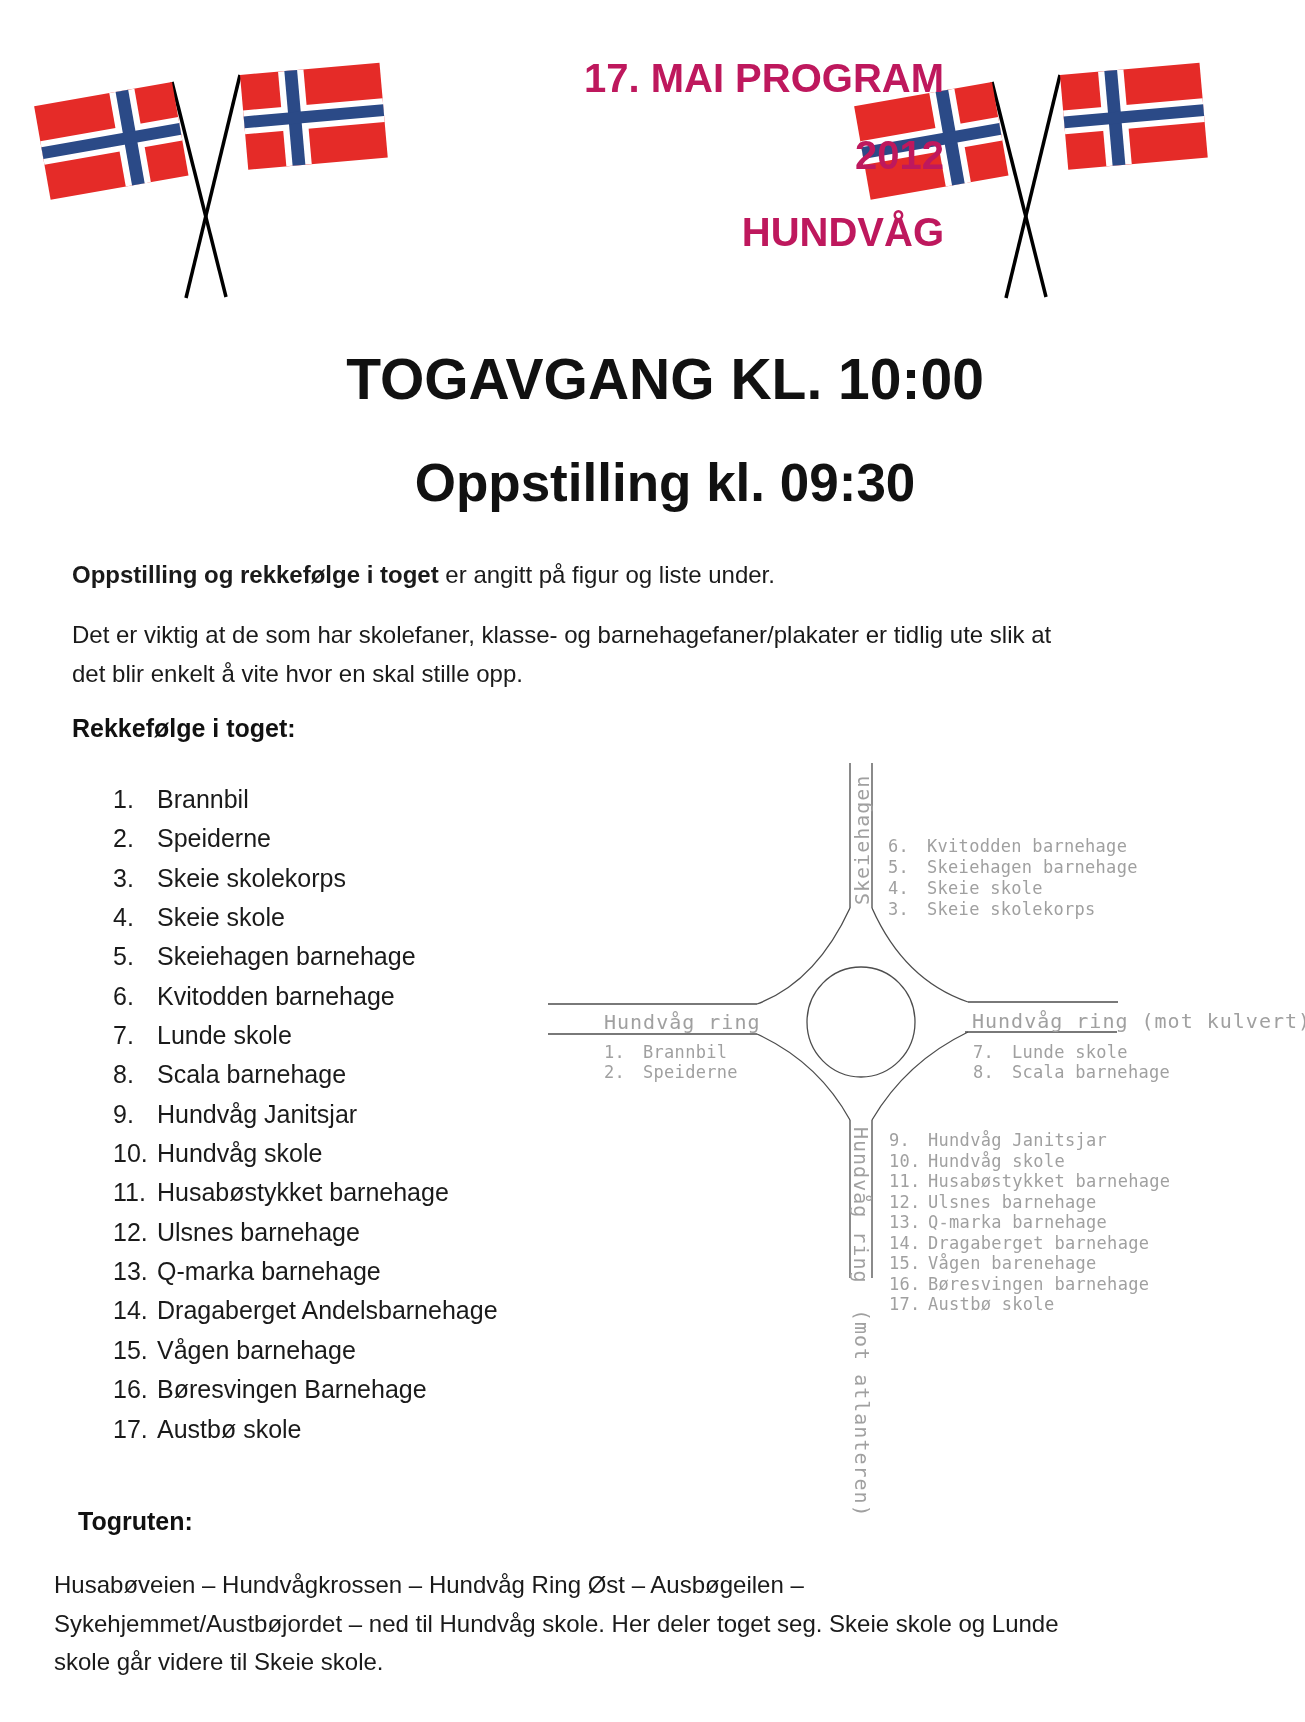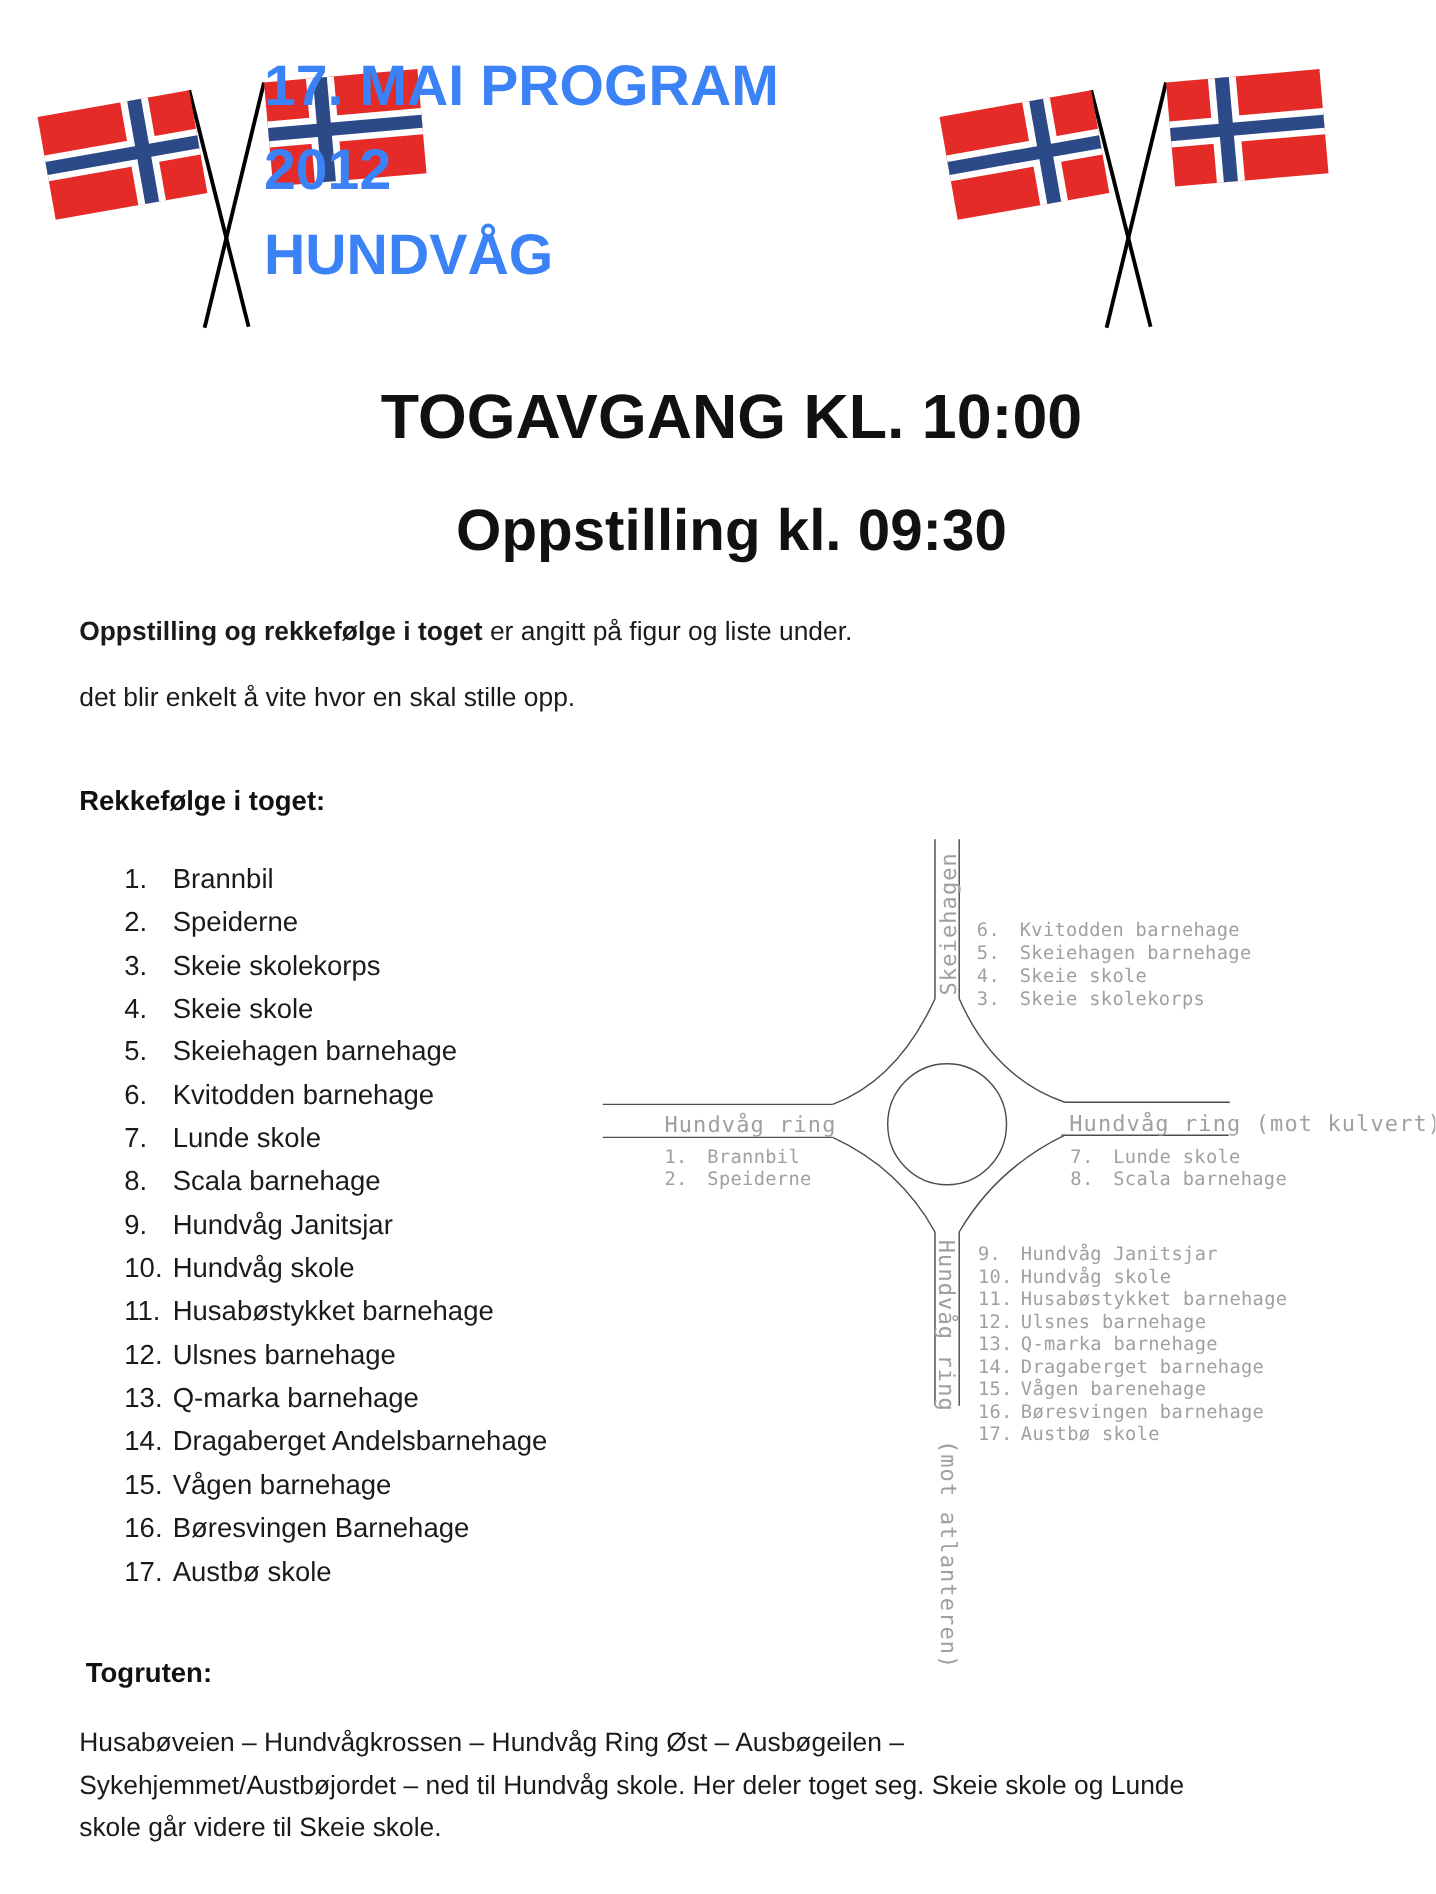--- a/index.html
+++ b/index.html
@@ -2,33 +2,33 @@
 <html><head>
 <meta charset="utf-8">
 <style>
   html,body{margin:0;padding:0;background:#fff;}
   .page{
     position:relative;width:1305px;height:1722px;background:#fff;overflow:hidden;
     font-family:"Liberation Sans",sans-serif;color:#1a1a1a;
   }
   .abs{position:absolute;}
   
-  .title-block{left:240px;top:40px;width:704px;text-align:left;
-    font-weight:bold;font-size:52px;line-height:77px;letter-spacing:0px;color:#3b82f6;}
+  .title-block{left:240px;top:40px;width:704px;text-align:right;
+    font-weight:bold;font-size:40px;line-height:77px;letter-spacing:0px;color:#be185d;}
   .h-depart{left:0;top:346px;width:1330px;text-align:center;font-weight:bold;font-size:57px;color:#111;}
   .h-lineup{left:0;top:452px;width:1330px;text-align:center;font-weight:bold;font-size:53px;color:#111;}
   
   .para{font-size:24px;line-height:38.5px;}
   .p-lead{left:72px;top:556px;width:1180px;}
   .p-lead b{font-weight:bold;}
   .p-note{left:72px;top:616px;width:1180px;}
   .h3{position:absolute;font-size:25px;font-weight:bold;color:#111;}
   .h3-rekkefolge{left:72px;top:714px;}
   .h3-togruten{left:78px;top:1507px;}
-  .p-route{left:72px;top:1566px;width:1190px;font-size:24px;line-height:38.7px;}
+  .p-route{left:54px;top:1566px;width:1190px;font-size:24px;line-height:38.7px;}
   
   .plist{left:113px;top:780px;margin:0;padding:0;font-size:25px;counter-reset:pn;}
   .plist li{list-style:none;height:39.35px;line-height:39.35px;counter-increment:pn;white-space:nowrap;}
   .plist li::before{content:counter(pn) ".";display:inline-block;width:44px;}
   
   .dg{font-family:"DejaVu Sans Mono",monospace;color:#a0a0a0;}
   .dg-roadlabel{font-size:20px;letter-spacing:1px;white-space:nowrap;line-height:22px;}
   .dg-rot{text-align:center;}
   .dg-list{font-size:17px;letter-spacing:0.3px;}
   .dg-list .row{display:flex;white-space:nowrap;}
@@ -68,20 +68,21 @@
     <div>2012</div>
     <div>HUNDVÅG</div>
   </div>
   <div class="abs h-depart">TOGAVGANG KL. 10:00</div>
   <div class="abs h-lineup">Oppstilling kl. 09:30</div>
 
   <div class="abs para p-lead"><b>Oppstilling og rekkefølge i toget</b><span> er angitt på figur og liste under.</span></div>
 
   <div class="abs para p-note">
 
+  <div>Det er viktig at de som har skolefaner, klasse- og barnehagefaner/plakater er tidlig ute slik at</div>
       <div>det blir enkelt å vite hvor en skal stille opp.</div>
     </div>
 
   <div class="h3 h3-rekkefolge">Rekkefølge i toget:</div>
 
   <ol class="abs plist">
 
   <li>Brannbil</li>
       <li>Speiderne</li>
       <li>Skeie skolekorps</li>

